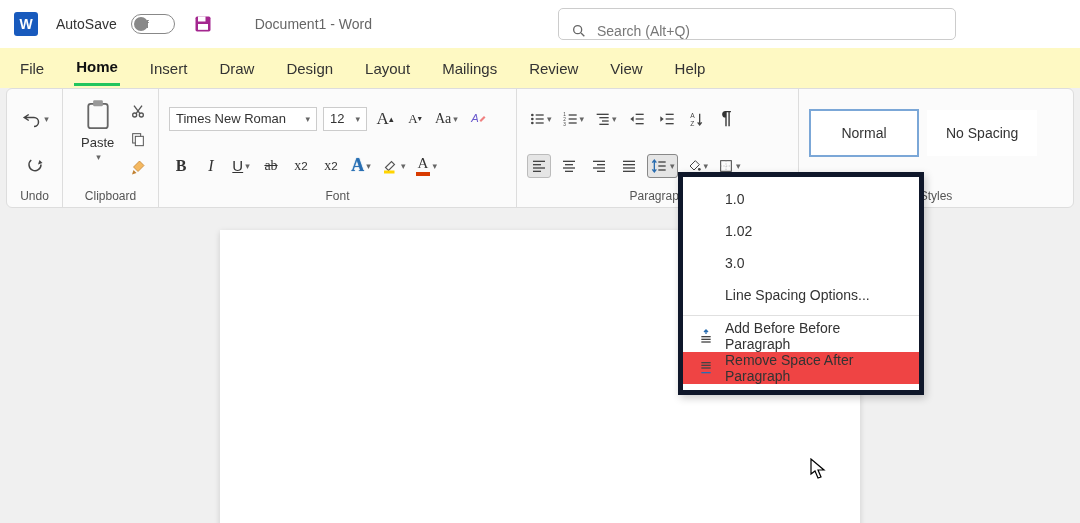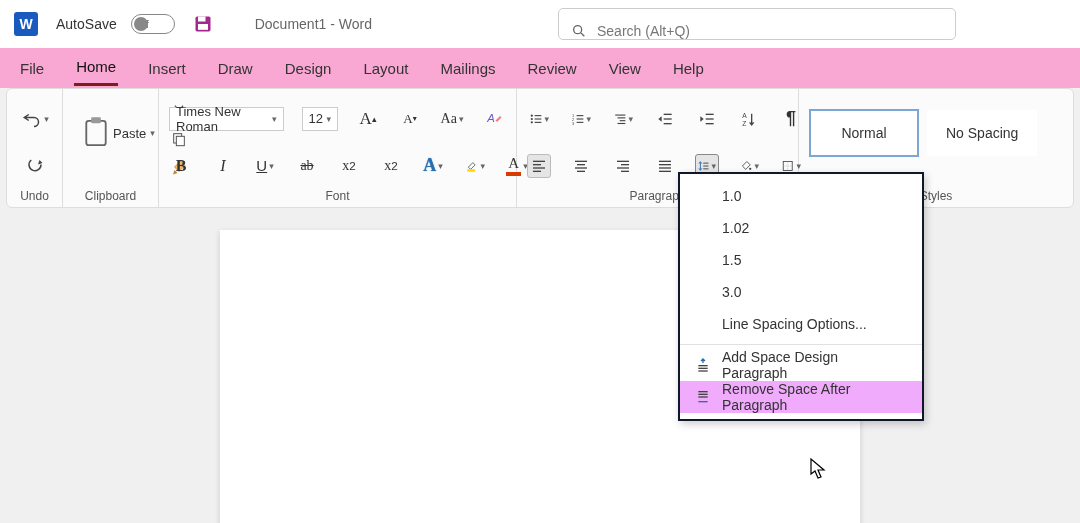--- a/index.html
+++ b/index.html
@@ -5,48 +5,48 @@
 *{box-sizing:border-box;margin:0;padding:0;font-family:"Segoe UI",Arial,sans-serif}
 body{background:#f0f0f0;width:1080px;height:523px;overflow:hidden;position:relative;font-size:14px;color:#333}
 .titlebar{height:48px;background:#fff;display:flex;align-items:center;padding:0 14px;gap:8px}
 .wicon{width:24px;height:24px;background:#185abd;color:#fff;display:flex;align-items:center;justify-content:center;font-weight:bold;font-size:14px;border-radius:3px}
 .autosave{margin-left:10px;font-size:14px}
 .toggle{width:44px;height:20px;border:1px solid #888;border-radius:10px;display:inline-flex;align-items:center;padding:0 4px;margin-left:6px;background:#fff;font-size:10px;color:#666;position:relative}
 .toggle::before{content:"";position:absolute;left:2px;width:14px;height:14px;border-radius:50%;background:#888}
 .saveicon{width:20px;height:20px;margin-left:10px}
 .doctitle{margin-left:34px;font-size:14px;color:#666}
 .searchbox{margin-left:auto;margin-right:110px;width:398px;height:32px;border:1px solid #ccc;border-radius:5px;display:flex;align-items:flex-end;padding:0 12px;gap:10px;color:#777;background:#fff}
-.tabs{height:40px;background:#f9a8d4;display:flex;align-items:center;padding:0 18px;gap:28px;font-size:15px;border-bottom:0}
+.tabs{height:40px;background:#fef9c3;display:flex;align-items:center;padding:0 18px;gap:28px;font-size:15px;border-bottom:0}
 .tab{padding:8px 2px;cursor:pointer;color:#333}
-.tab.active{border-bottom:3px solid #7f1d1d;font-weight:400;color:#111}
+.tab.active{border-bottom:3px solid #22c55e;font-weight:700;color:#111}
 .ribbon{height:120px;background:#fbfbfb;border:1px solid #ddd;border-radius:6px;margin:0 6px;display:flex;position:relative}
 .group{border-right:1px solid #ddd;padding:6px 10px 2px;display:flex;flex-direction:column;justify-content:space-between}
 .group:last-child{border-right:none}
 .grows{flex:1;display:flex;flex-direction:column;justify-content:space-around}
-.grow{display:flex;align-items:center;gap:18px}
+.grow{display:flex;align-items:center;gap:6px}
 .glabel{text-align:center;font-size:12px;color:#555;padding-bottom:2px;position:relative}
 .btn{min-width:24px;height:24px;display:inline-flex;align-items:center;justify-content:center;cursor:pointer;border-radius:3px;padding:0 2px}
 .btn.sel{background:#e5e5e5;border:1px solid #bbb}
 .dd{font-size:9px;color:#666;margin-left:2px}
 .fontbox{border:1px solid #ccc;height:24px;padding:0 6px;display:inline-flex;align-items:center;background:#fff;font-size:13px}
-.bigbtn{display:flex;flex-direction:row;align-items:center;justify-content:center;gap:2px;padding:4px 8px;height:76px;cursor:pointer}
+.bigbtn{display:flex;flex-direction:column;align-items:center;justify-content:flex-start;gap:2px;padding:4px 8px;height:76px;cursor:pointer}
 .bigbtn .lbl{font-size:13px}
 .undo-group{width:56px}
 .clip-group{width:96px}
 .font-group{width:358px}
 .para-group{width:282px}
 .style-group{flex:1}
 .styles-gallery{display:flex;gap:8px;align-items:center;height:76px}
 .style-item{border:1px solid transparent;padding:14px 18px;font-size:14px;cursor:pointer;background:#fff;min-width:110px;text-align:center}
 .style-item.sel{border:2px solid #7ba7d7}
 .document-area{position:absolute;top:214px;left:0;right:0;bottom:0;background:#f0f0f0;display:flex;justify-content:center;padding-top:16px}
 .page{width:640px;height:400px;background:#fff;box-shadow:0 2px 6px rgba(0,0,0,.15)}
-.dropdown{position:absolute;top:172px;left:678px;width:246px;background:#fff;border:2px solid #0f172a;box-shadow:2px 3px 8px rgba(0,0,0,.2);z-index:10;padding:6px 0}
+.dropdown{position:absolute;top:172px;left:678px;width:246px;background:#fff;border:5px solid #0f172a;box-shadow:2px 3px 8px rgba(0,0,0,.2);z-index:10;padding:6px 0}
 .ddi{height:32px;display:flex;align-items:center;padding:0 18px 0 42px;font-size:14px;cursor:pointer;position:relative}
-.ddi.hover{background:#f0abfc}
+.ddi.hover{background:#ef4444}
 .ddsep{height:1px;background:#e0e0e0;margin:4px 0}
 .ddicon{position:absolute;left:14px;width:18px;height:18px;display:flex;align-items:center;justify-content:center}
 .cursor{position:absolute;top:458px;left:810px;z-index:20;pointer-events:none}
 svg{display:block}
 .under{text-decoration:underline}
 </style>
 </head>
 <body>
 
 <div class="titlebar">
@@ -321,34 +321,33 @@
   </div>
 </div>
 
 <div class="document-area">
   <div class="page"></div>
 </div>
 
 <div class="dropdown">
   <div class="ddi">1.0</div>
   <div class="ddi">1.02</div>
-  <div class="ddi">1.5</div>
   <div class="ddi">3.0</div>
   <div class="ddi">Line Spacing Options...</div>
   <div class="ddsep"></div>
   <div class="ddi">
     <span class="ddicon">
         <svg width="16" height="16" viewBox="0 0 24 24">
           <path d="M12 3 L12 9 M9 6 L12 3 L15 6" stroke="#2a6db0" stroke-width="2" fill="none"></path>
           <line x1="5" y1="13" x2="19" y2="13" stroke="#444" stroke-width="2"></line>
           <line x1="5" y1="17" x2="19" y2="17" stroke="#444" stroke-width="2"></line>
           <line x1="5" y1="21" x2="19" y2="21" stroke="#444" stroke-width="2"></line>
         </svg>
       </span>
-    <span>Add Space Design Paragraph</span>
+    <span>Add Before Before Paragraph</span>
   </div>
   <div class="ddi hover">
     <span class="ddicon">
         <svg width="16" height="16" viewBox="0 0 24 24">
           <line x1="5" y1="4" x2="19" y2="4" stroke="#444" stroke-width="2"></line>
           <line x1="5" y1="8" x2="19" y2="8" stroke="#444" stroke-width="2"></line>
           <line x1="5" y1="12" x2="19" y2="12" stroke="#444" stroke-width="2"></line>
           <line x1="5" y1="19" x2="19" y2="19" stroke="#2a6db0" stroke-width="2"></line>
         </svg>
       </span>

